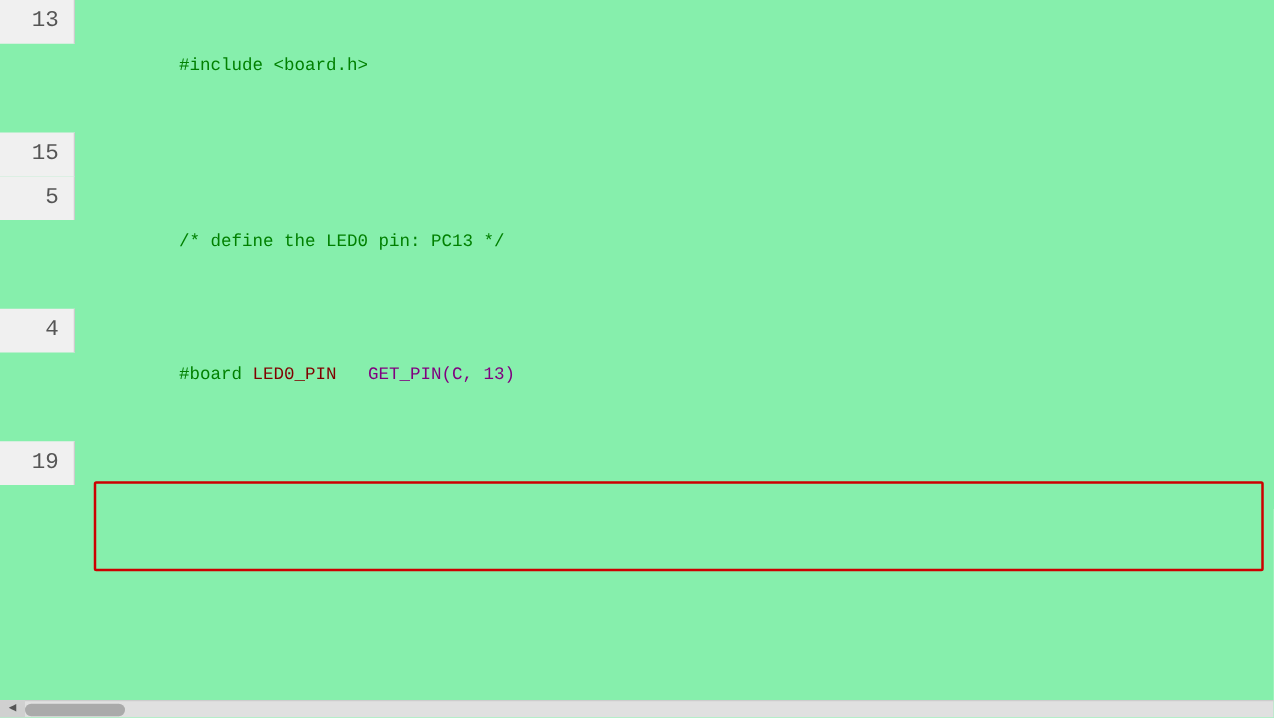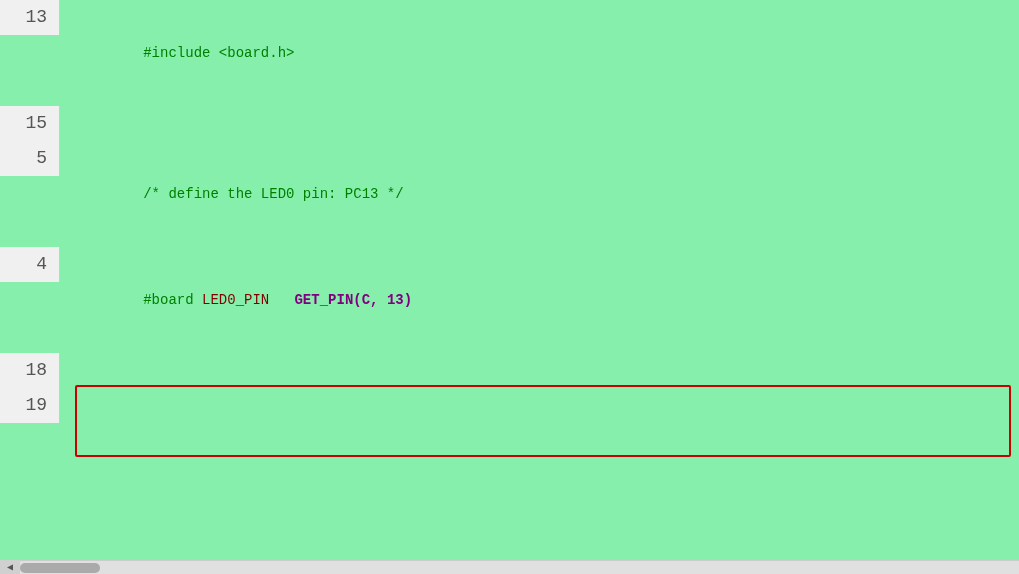--- a/index.html
+++ b/index.html
@@ -136,28 +136,24 @@
     <div class="code-line">
       <div class="line-number">5</div>
       <div class="line-content">
         <span class="c-comment">/* define the LED0 pin: PC13 */</span>
       </div>
     </div>
 
     <div class="code-line">
       <div class="line-number">4</div>
       <div class="line-content">
-        <span class="c-preprocessor">#board </span><span style="color:#800000;margin-top:48px;">LED0_PIN</span><span class="c-normal">   </span><span style="color:#800080;font-weight:bold;">GET_PIN(C, 13)</span>
+        <span class="c-preprocessor">#board </span><span style="color:#800000;margin-top:48px;">LED0_PIN</span><span class="c-normal">   </span><span style="color:#800080;">GET_PIN(C, 13)</span>
       </div>
     </div>
 
-    <div class="code-line">
-      <div class="line-number">18</div>
-      <div class="line-content"></div>
-    </div>
 
     <div class="code-line">
       <div class="line-number">19</div>
       <div class="line-content">
         
       </div>
     </div>
 
   </div>
 

